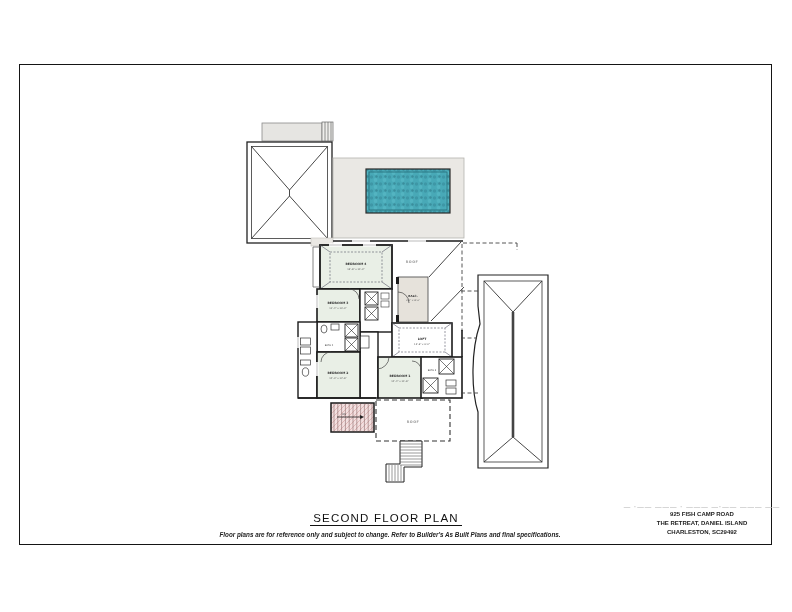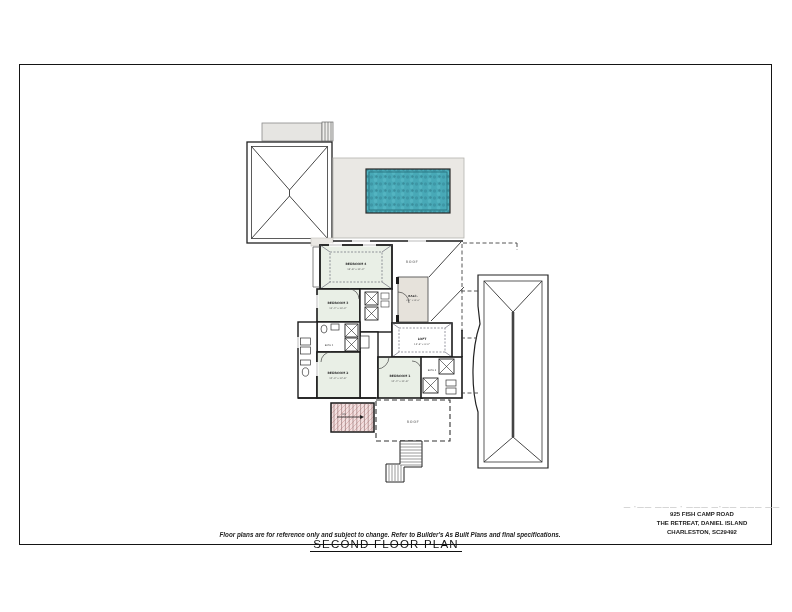--- a/index.html
+++ b/index.html
@@ -1,21 +1,21 @@
 <!DOCTYPE html>
 <html><head>
 <meta charset="utf-8">
 <style>
   html,body{margin:0;padding:0;background:#ffffff;}
   .page{position:relative;width:792px;height:612px;background:#ffffff;overflow:hidden;
         font-family:"Liberation Sans", sans-serif;}
   .frame{position:absolute;left:19px;top:64px;width:753px;height:481px;
          border:1.6px solid #151515;box-sizing:border-box;}
   .plan-svg{position:absolute;left:0;top:0;width:792px;height:612px;}
-  .plan-title{position:absolute;left:0;top:508px;width:772px;text-align:center;margin-top:26px;}
+  .plan-title{position:absolute;left:0;top:508px;width:772px;text-align:center;}
   .plan-title span{display:inline-block;font-size:11.5px;letter-spacing:1.2px;color:#111;
          border-bottom:1.2px solid #111;padding:0 3px 1px 3px;}
   .disclaimer{position:absolute;left:180px;top:531px;width:420px;text-align:center;
          font-size:6.3px;font-weight:bold;font-style:italic;color:#222;}
   .title-block{position:absolute;left:622px;top:502px;width:160px;text-align:center;
          font-size:6px;font-weight:bold;color:#222;line-height:9px;}
   .redacted{color:#c9c9c9;font-size:6.5px;letter-spacing:1px;white-space:nowrap;
          overflow:hidden;height:8px;}
   svg text{font-family:"DejaVu Sans", sans-serif;}
   .room-label{font-size:3.1px;font-weight:bold;fill:#333;text-anchor:middle;}

